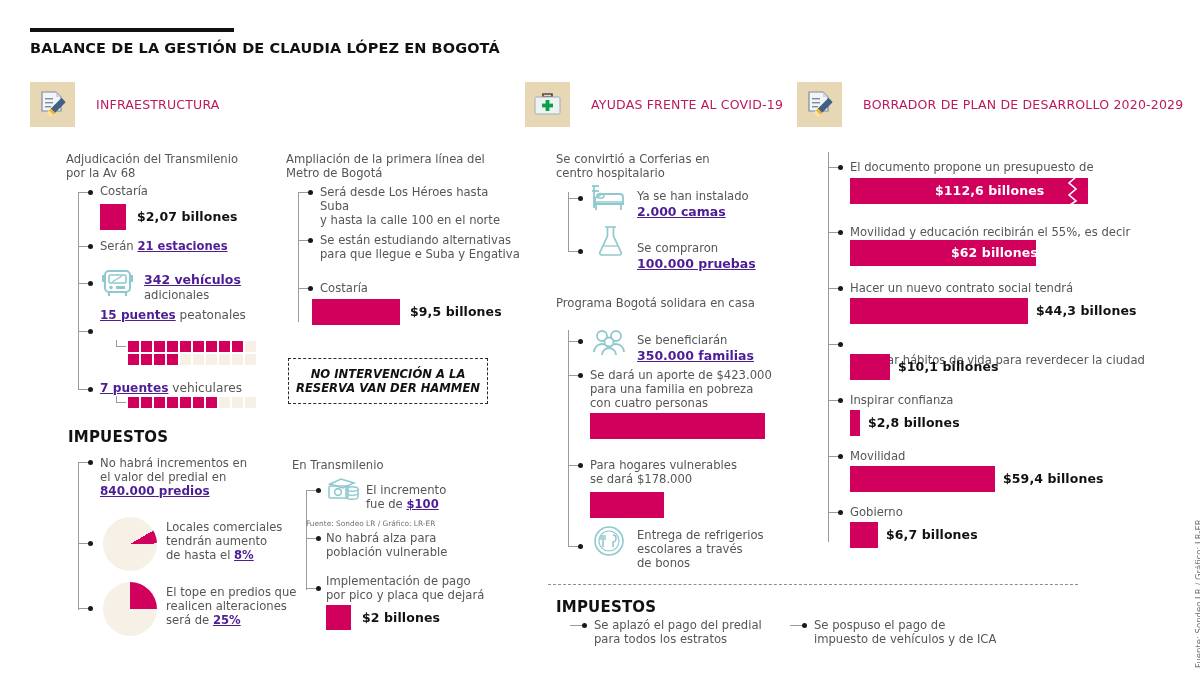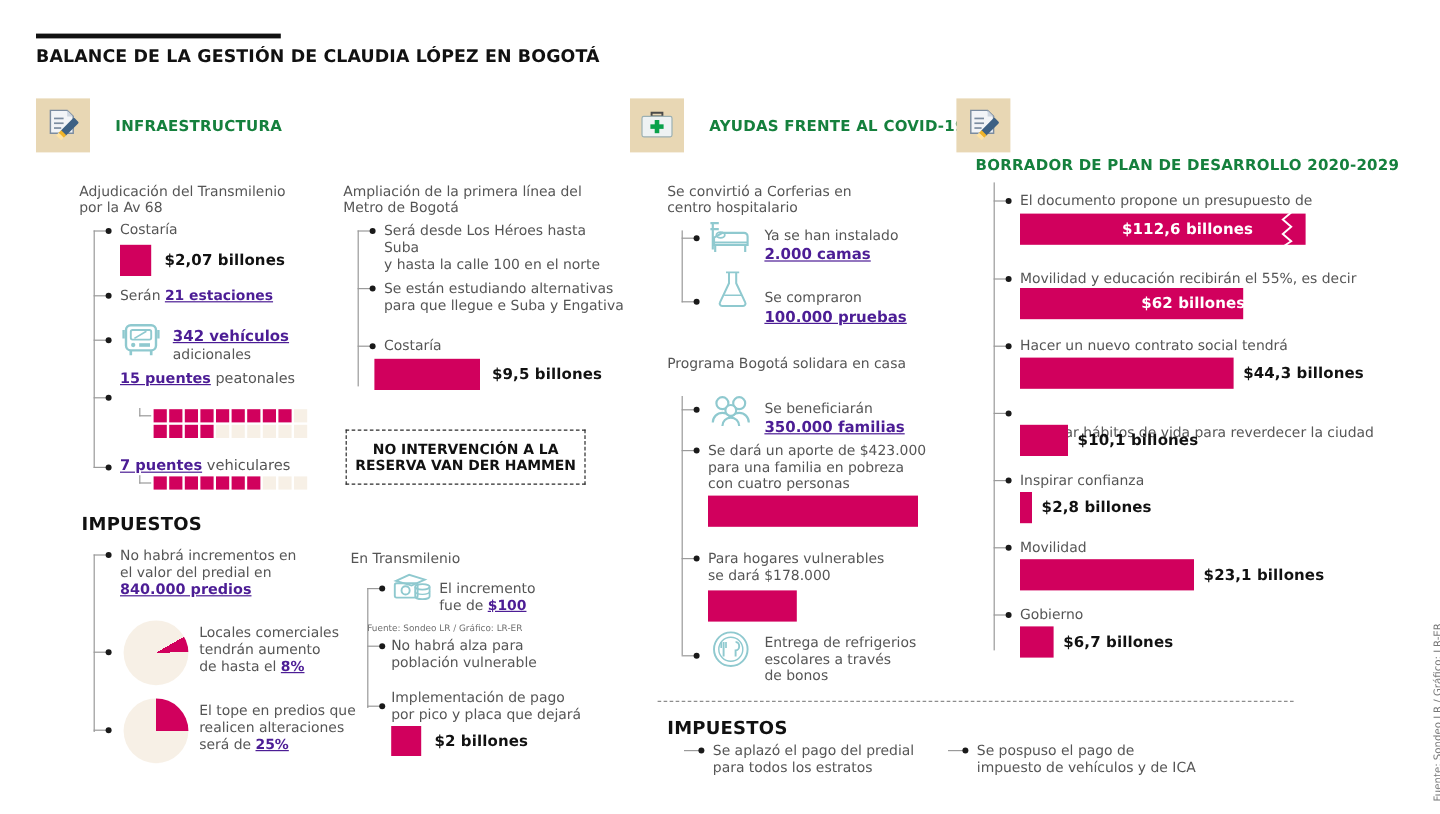--- a/index.html
+++ b/index.html
@@ -31,21 +31,21 @@
   .sec-icon {
     width: 45px; height: 45px;
     background: #e8d7b4;
     position: relative;
     display: inline-block; vertical-align: middle;
   }
   .sec-icon svg { position: absolute; left: 6px; top: 6px; }
   .sec-title {
     display: inline-block; vertical-align: middle;
     margin-left: 16px;
-    font-size: 12.5px; font-weight: bold; color: #15803d;
+    font-size: 12.5px; font-weight: normal; color: #be185d;
     letter-spacing: .2px;
   }
 
   
   .lead {
     position: absolute;
     font-size: 11.6px; line-height: 14px; color: #555;
   }
   .grp-label { position: absolute; font-size: 11.6px; line-height: 14px; color: #555; }
   .bold-head {
@@ -261,21 +261,21 @@
 
 <div class="item-txt" style="left:320px; top:185px; width:200px; white-space:pre-line;">Será desde Los Héroes hasta Suba
 y hasta la calle 100 en el norte</div>
 <div class="item-txt" style="left:320px; top:233px; width:200px; white-space:pre-line;">Se están estudiando alternativas
 para que llegue e Suba y Engativa</div>
 <div class="item-txt" style="left:320px; top:281px;">Costaría</div>
 <div class="bar" style="left:312px; top:299px; width:88px;"></div>
 <div class="bar-label" style="left:410px; top:304px;">$9,5 billones</div>
 
 <div id="note-box">
-  <span style="white-space:pre-line;">NO INTERVENCIÓN A LA
+  <span style="white-space:pre-line;font-style:italic;">NO INTERVENCIÓN A LA
 RESERVA VAN DER HAMMEN</span>
 </div>
 
 <div class="bold-head" style="left:68px; top:428px;">IMPUESTOS</div>
 
 <div class="vline" style="left:78px; top:462px; height:148px;"></div>
 <div class="hline" style="left:78px; top:462px; width:12px;"></div>
 <div class="dot" style="left:88px; top:460px;"></div>
 <div class="hline" style="left:78px; top:543px; width:12px;"></div>
 <div class="dot" style="left:88px; top:541px;"></div>
@@ -456,21 +456,21 @@
 <div class="hline" style="left:828px; top:400px; width:12px;"></div>
 <div class="dot" style="left:838px; top:398px;"></div>
 <div class="item-txt" style="left:850px; top:393px;">Inspirar confianza</div>
 <div class="bar" style="left:850px; top:410px; width:10px;"></div>
 <div class="bar-label" style="left:868px; top:415px;">$2,8 billones</div>
 
 <div class="hline" style="left:828px; top:456px; width:12px;"></div>
 <div class="dot" style="left:838px; top:454px;"></div>
 <div class="item-txt" style="left:850px; top:449px;">Movilidad</div>
 <div class="bar" style="left:850px; top:466px; width:145px;"></div>
-<div class="bar-label" style="left:1003px; top:471px;">$23,1 billones</div>
+<div class="bar-label" style="left:1003px; top:471px;">$59,4 billones</div>
 
 <div class="hline" style="left:828px; top:512px; width:12px;"></div>
 <div class="dot" style="left:838px; top:510px;"></div>
 <div class="item-txt" style="left:850px; top:505px;">Gobierno</div>
 <div class="bar" style="left:850px; top:522px; width:28px;"></div>
 <div class="bar-label" style="left:886px; top:527px;">$6,7 billones</div>
 
 <div id="source-vert">Fuente: Sondeo LR / Gráfico: LR-ER</div>
 
 </body></html>

